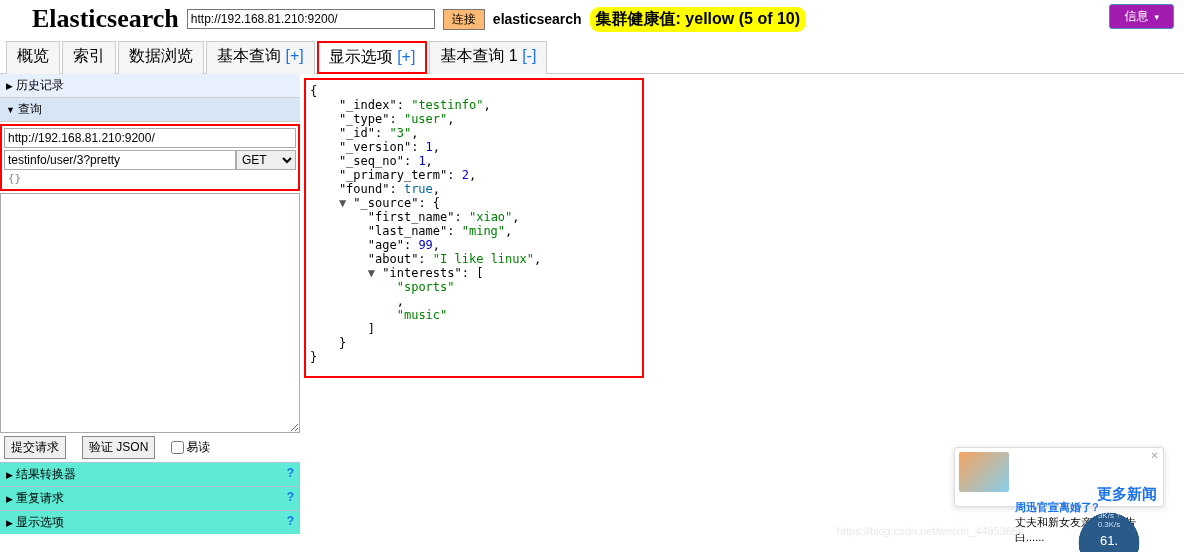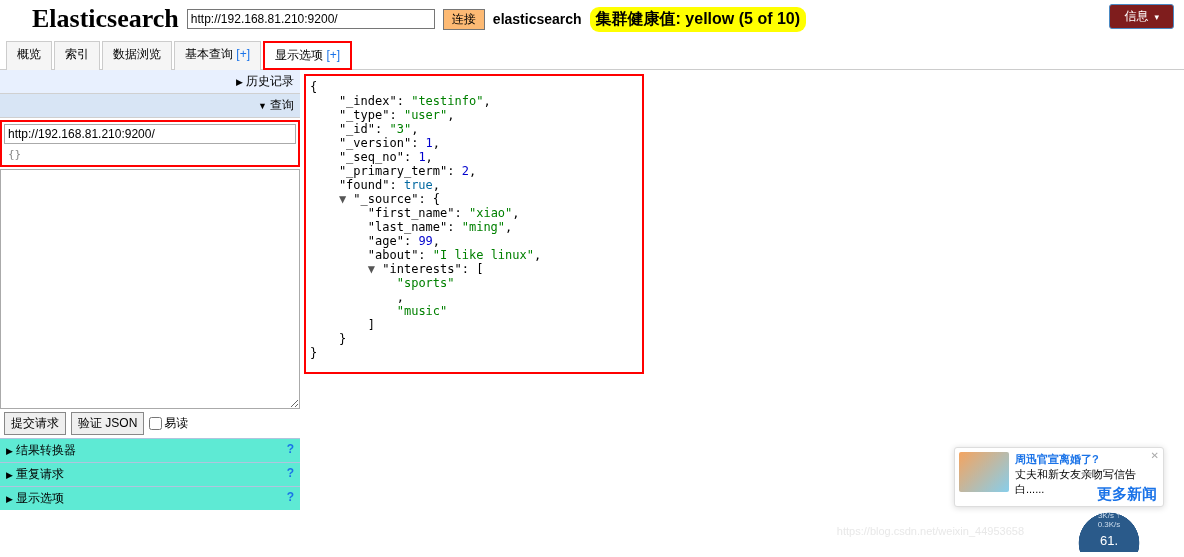--- a/index.html
+++ b/index.html
@@ -3,55 +3,55 @@
 <meta charset="utf-8">
 <style>
 * { box-sizing: border-box; margin: 0; padding: 0; }
 body { font-family: Arial, sans-serif; font-size: 12px; background: #fff; width: 1184px; height: 557px; position: relative; overflow: hidden; }
 .header { display: flex; align-items: center; padding: 4px 8px; gap: 8px; margin-left: 24px; }
 .logo { font-size: 26px; font-weight: bold; font-family: Georgia, serif; }
 .url-input { width: 248px; height: 20px; font-size: 12px; padding: 1px 3px; border: 1px solid #767676; }
 .connect-btn { padding: 1px 8px; font-size: 12px; border: 1px solid #767676; background: #fdba74; cursor: pointer; }
 .cluster-name { font-weight: bold; font-size: 14px; }
 .health { background: #ffff00; padding: 2px 6px; font-weight: bold; font-size: 16px; border-radius: 9px; }
-.info-btn { position: absolute; right: 10px; top: 4px; background: #7f1d1d; color: #fff; padding: 3px 14px; border-radius: 3px; font-size: 12px; cursor: pointer; border: 1px solid #4a8ac4; }
+.info-btn { position: absolute; right: 10px; top: 4px; background: #a21caf; color: #fff; padding: 3px 14px; border-radius: 3px; font-size: 12px; cursor: pointer; border: 1px solid #4a8ac4; }
 .info-btn::after { content: "▾"; margin-left: 6px; font-size: 9px; }
 .tabs { display: flex; border-bottom: 1px solid #ccc; margin-top: 2px; padding-left: 6px; }
-.tab { padding: 4px 10px; border: 1px solid #ccc; border-bottom: none; background: #f5f5f5; margin-right: 2px; cursor: pointer; font-size: 12px; position: relative; top: 1px; }
+.tab { padding: 4px 10px; border: 1px solid #ccc; border-bottom: none; background: #f5f5f5; margin-right: 2px; cursor: pointer; font-size: 16px; position: relative; top: 1px; }
 .tab.active { background: #fff; border-bottom: 1px solid #fff; }
 .tab.highlight { border: 2px solid red; }
 .plus { color: #1a73e8; }
 .minus { color: #1a73e8; }
 .main { display: flex; height: calc(100% - 60px); }
 .left-panel { width: 300px; display: flex; flex-direction: column; }
-.section-header { background: #e8f0fe; padding: 3px 6px; font-size: 12px; cursor: pointer; border-bottom: 1px solid #d0d0d0; text-align: right; }
+.section-header { background: #e8f0fe; padding: 3px 6px; font-size: 12px; cursor: pointer; border-bottom: 1px solid #d0d0d0; }
 .section-header.dark { background: #d8e5f5; }
 .tri-right::before { content: "▶"; font-size: 9px; margin-right: 3px; }
 .tri-down::before { content: "▼"; font-size: 9px; margin-right: 3px; }
 .query-box { border: 2px solid red; margin: 2px 0; padding: 2px; }
 .q-input { width: 100%; border: 1px solid #aaa; padding: 2px 3px; font-size: 12px; margin-bottom: 2px; }
 .q-row { display: flex; }
 .q-path { flex: 1; border: 1px solid #aaa; padding: 2px 3px; font-size: 12px; }
 .q-method { width: 60px; border: 1px solid #aaa; padding: 1px; font-size: 12px; }
 .q-body { width: 100%; height: 240px; border: 1px solid #aaa; resize: both; font-size: 11px; padding: 2px; margin-top: 0; font-family: monospace; color: #888; }
-.action-row { padding: 3px 4px; display: flex; align-items: center; gap: 5px; }
+.action-row { padding: 3px 4px; display: flex; align-items: center; gap: 16px; }
 .action-btn { padding: 2px 6px; font-size: 12px; border: 1px solid #888; background: #efefef; cursor: pointer; }
 .checkbox-label { font-size: 12px; display: flex; align-items: center; gap: 2px; }
 .collapser { background: #5eead4; padding: 3px 6px; font-size: 12px; cursor: pointer; border-top: 1px solid #b0c4de; display: flex; justify-content: space-between; text-align: center; }
 .collapser .q { color: #1a73e8; font-weight: bold; }
 .right-panel { flex: 1; padding: 4px; }
 .result-box { border: 2px solid red; width: 340px; height: 300px; padding: 4px; font-family: monospace; font-size: 12px; white-space: pre; overflow: hidden; }
 .str { color: #008000; }
 .num { color: #0000cd; }
 .bool { color: #0369a1; }
 .arrow { color: #555; }
 .popup { position: absolute; right: 20px; bottom: 50px; width: 210px; height: 60px; border: 1px solid #ddd; background: #fff; box-shadow: 0 1px 6px rgba(0,0,0,.15); display: flex; padding: 4px; font-size: 11px; border-radius: 3px; }
 .popup-img { width: 50px; height: 40px; background: linear-gradient(135deg,#f4a460,#87ceeb); border-radius: 2px; }
 .popup-txt { flex: 1; padding-left: 6px; }
-.popup-title { color: #1a73e8; font-weight: bold; }
+.popup-title { color: #1a73e8; font-weight: bold; margin-top: 48px; }
 .popup-close { position: absolute; right: 4px; top: 2px; color: #aaa; font-size: 10px; cursor: pointer; }
 .popup-more { position: absolute; right: 6px; bottom: 2px; color: #1a73e8; font-size: 15px; font-weight: bold; }
 .gauge { position: absolute; right: 40px; bottom: 5px; width: 70px; height: 45px; background: radial-gradient(circle at 50% 80%, #2a5a8a 60%, transparent 61%); border-radius: 60px 60px 10px 10px; color: #fff; font-size: 13px; display: flex; align-items: flex-end; justify-content: center; padding-bottom: 4px; }
 .gauge-top { position: absolute; top: 4px; left: 0; right: 0; font-size: 8px; color: #cde; text-align: center; }
 .watermark { position: absolute; right: 160px; bottom: 20px; color: #e8e8e8; font-size: 11px; }
 .braces { color: #888; font-family: monospace; padding: 2px 4px; font-size: 11px; }
 </style>
 </head>
 <body>
 
@@ -63,28 +63,35 @@
   <span class="health">集群健康值: yellow (5 of 10)</span>
   <span class="info-btn">信息</span>
 </div>
 
 <div class="tabs">
   <div class="tab">概览</div>
   <div class="tab">索引</div>
   <div class="tab">数据浏览</div>
   <div class="tab"><span>基本查询</span> <span class="plus">[+]</span></div>
   <div class="tab active highlight"><span>显示选项</span> <span class="plus">[+]</span></div>
+  <div class="tab"><span>基本查询 1</span> <span class="minus">[-]</span></div>
 </div>
 
 <div class="main">
   <div class="left-panel">
     <div class="section-header tri-right">历史记录</div>
     <div class="section-header dark tri-down">查询</div>
     <div class="query-box">
       <input class="q-input" value="http://192.168.81.210:9200/" style="">
+      <div class="q-row">
+        <input class="q-path" value="testinfo/user/3?pretty" style="">
+        <select class="q-method">
+          <option>GET</option>
+        </select>
+      </div>
       <div class="braces">{}</div>
     </div>
     <textarea class="q-body" style=""></textarea>
     <div class="action-row">
       <button class="action-btn">提交请求</button>
       <button class="action-btn">验证 JSON</button>
       <label class="checkbox-label">
         <input type="checkbox" style="">
         <span>易读</span>
       </label>

